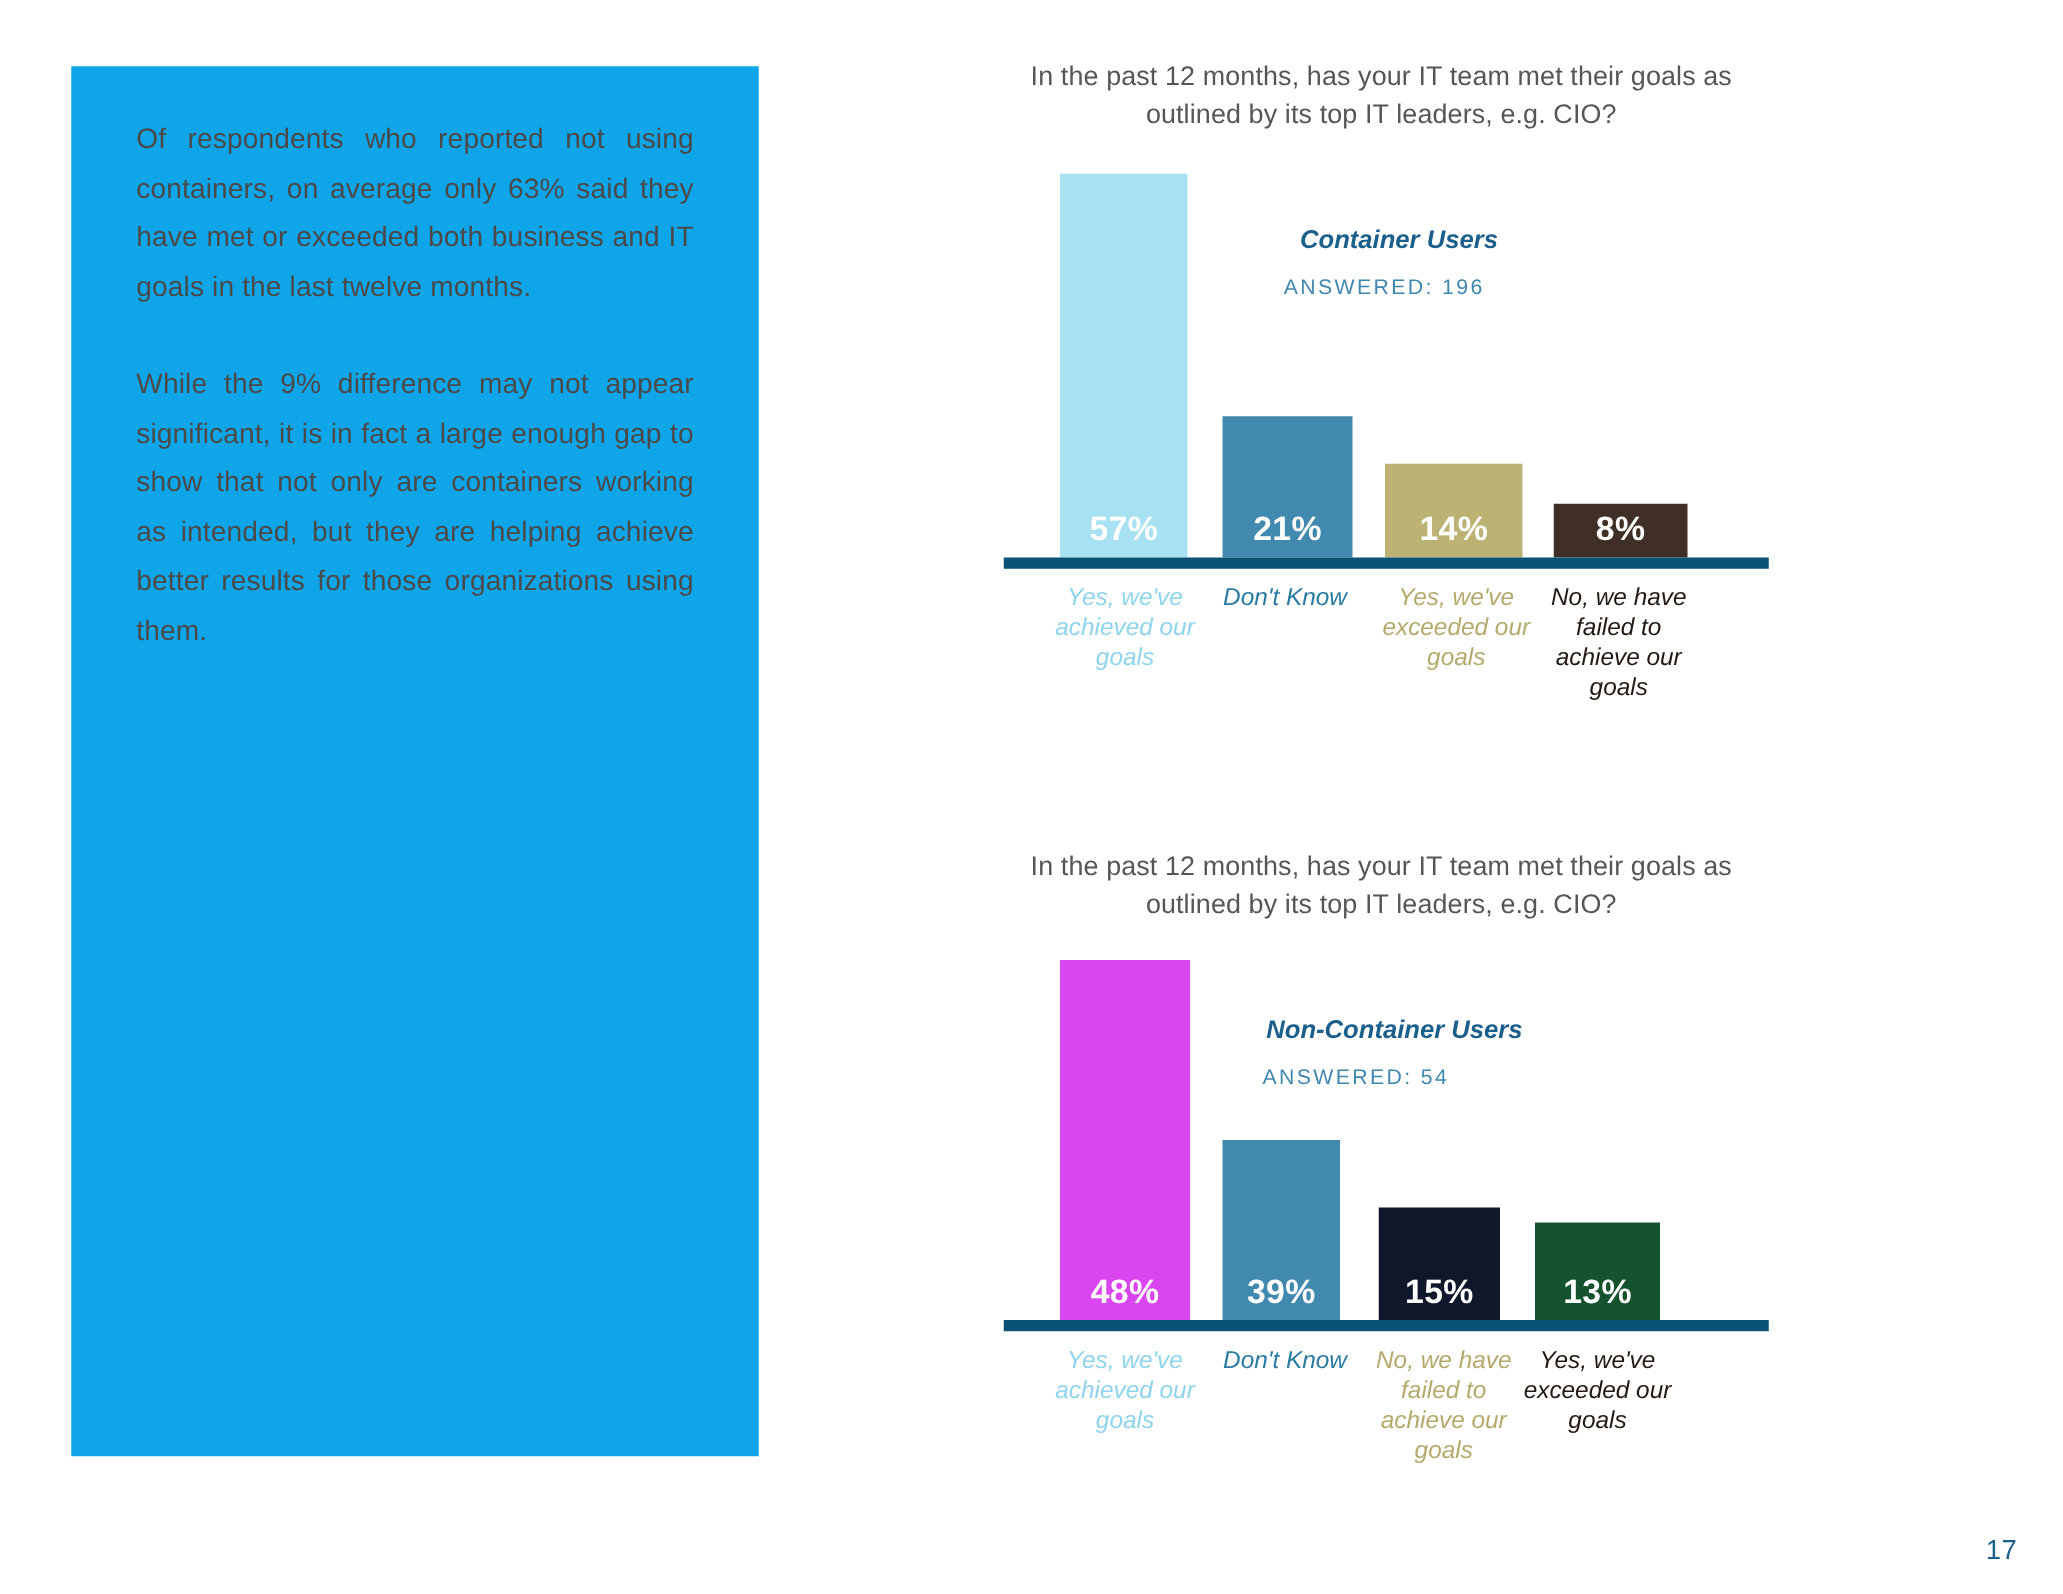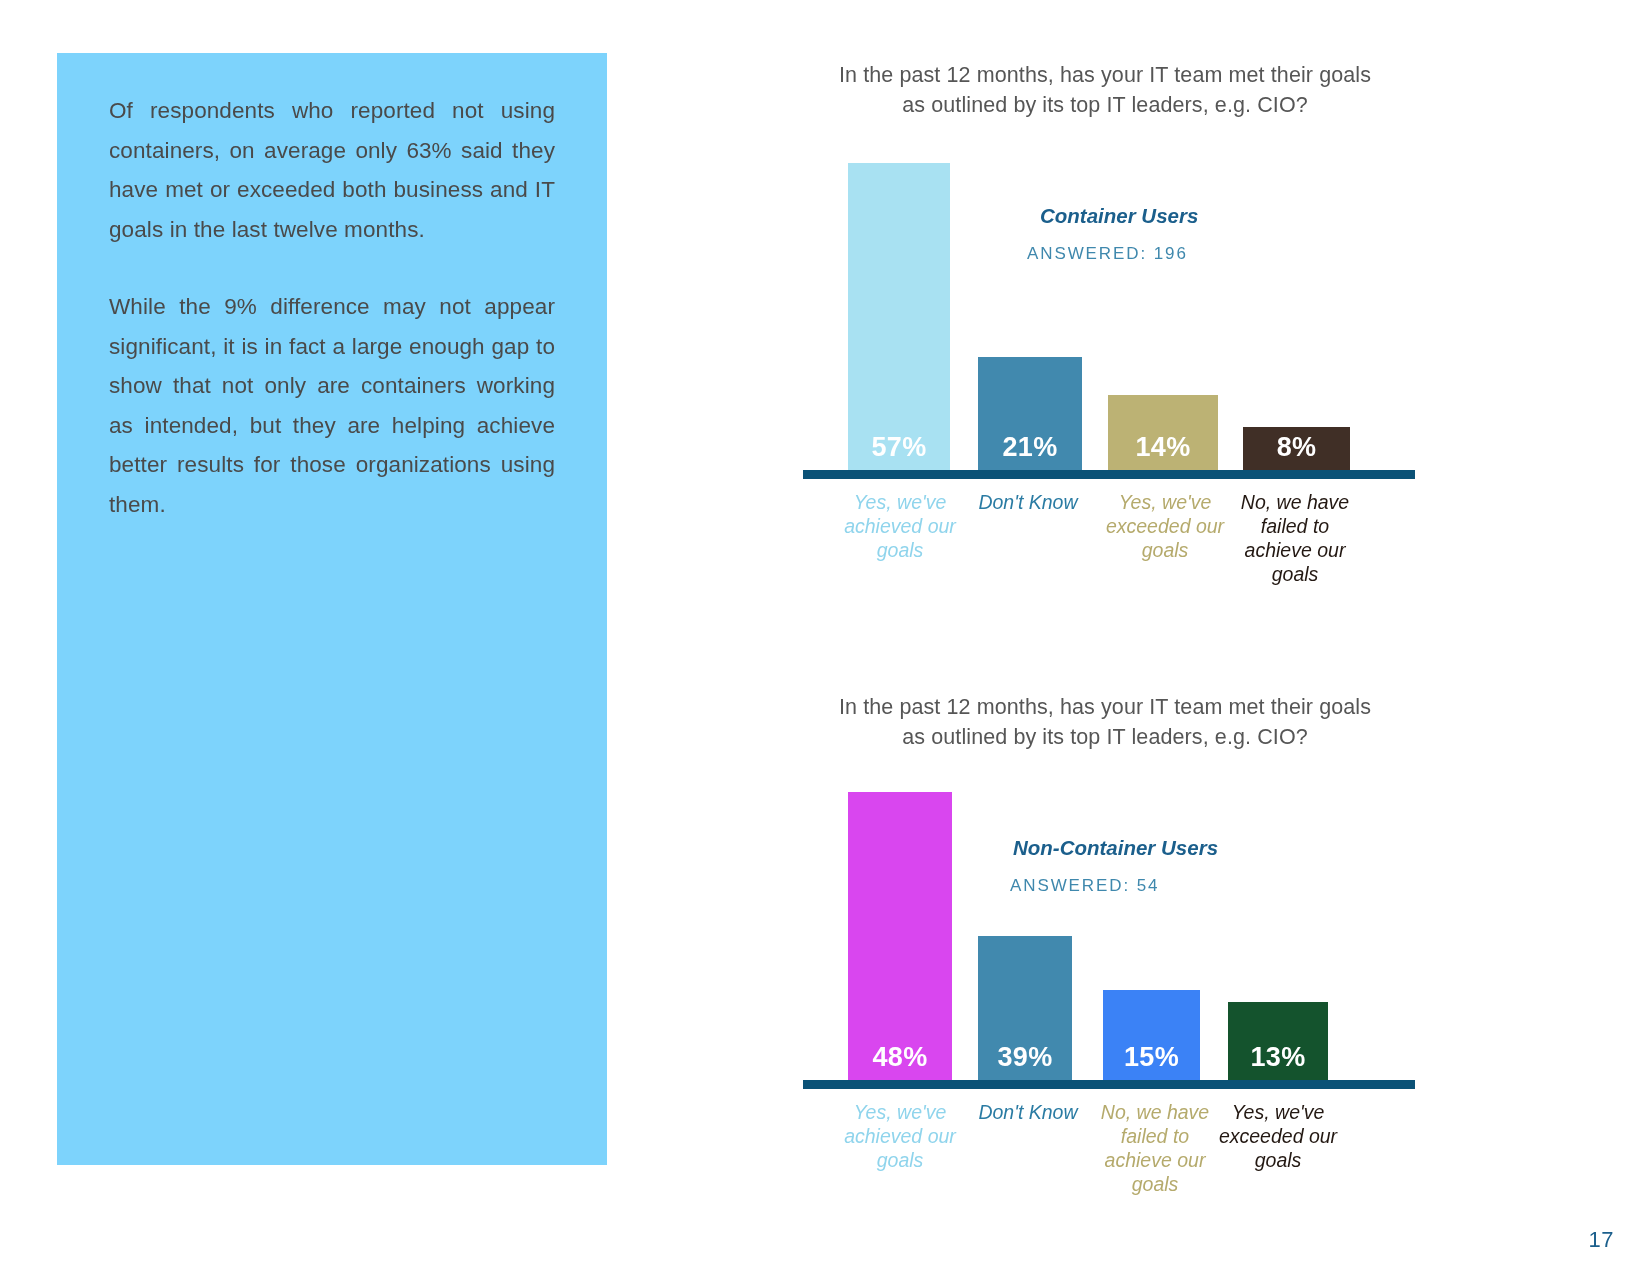--- a/index.html
+++ b/index.html
@@ -15,21 +15,21 @@
     overflow: hidden;
   }
 
   
   #side-panel {
     position: absolute;
     left: 57px;
     top: 53px;
     width: 550px;
     height: 1112px;
-    background: #7dd3fc;
+    background: #0ea5e9;
     box-sizing: border-box;
     padding: 38px 52px 0 52px;
   }
   .side-par {
     color: #4a4a4a;
     font-size: 22.5px;
     line-height: 39.5px;
     text-align: justify;
     margin: 0 0 38px 0;
     letter-spacing: 0.1px;
@@ -43,21 +43,21 @@
     width: 620px;
   }
   #chart-block-1 { top: 44px; }
   #chart-block-2 { top: 676px; }
 
   .chart-title {
     color: #565656;
     font-size: 21.5px;
     line-height: 30px;
     text-align: center;
-    margin: 16px;
+    margin: 2px;
     padding: 0 18px;
     letter-spacing: 0.1px;
   }
 
   .chart-subtitle {
     position: absolute;
     color: #1b5f8c;
     font-size: 20.5px;
     font-style: italic;
     font-weight: bold;
@@ -170,21 +170,21 @@
   <div class="plot" id="plot-2" style="height: 312px;">
     <div class="chart-subtitle" id="sub-2" style="top: 68px; left: 218px; color: rgb(27, 95, 140);">Non-Container Users</div>
     <div class="chart-answered" id="ans-2" style="top: 108px; left: 215px;">ANSWERED: 54</div>
 
     <div class="bar" id="b2-0" style="left: 53px; width: 104px; height: 288px; background: #d946ef;">
       <span class="bar-value">48%</span>
     </div>
     <div class="bar" id="b2-1" style="left: 183px; width: 94px; height: 144px; background: rgb(65, 137, 174);">
       <span class="bar-value">39%</span>
     </div>
-    <div class="bar" id="b2-2" style="left: 308px; width: 97px; height: 90px; background: #3b82f6;">
+    <div class="bar" id="b2-2" style="left: 308px; width: 97px; height: 90px; background: #0f172a;">
       <span class="bar-value">15%</span>
     </div>
     <div class="bar" id="b2-3" style="left: 433px; width: 100px; height: 78px; background: #14532d; align-items: flex-end;">
       <span class="bar-value">13%</span>
     </div>
 
     <div class="axis-line" style="background: rgb(11, 82, 119);"></div>
   </div>
 
   <div class="cat-labels" id="cats-2">

